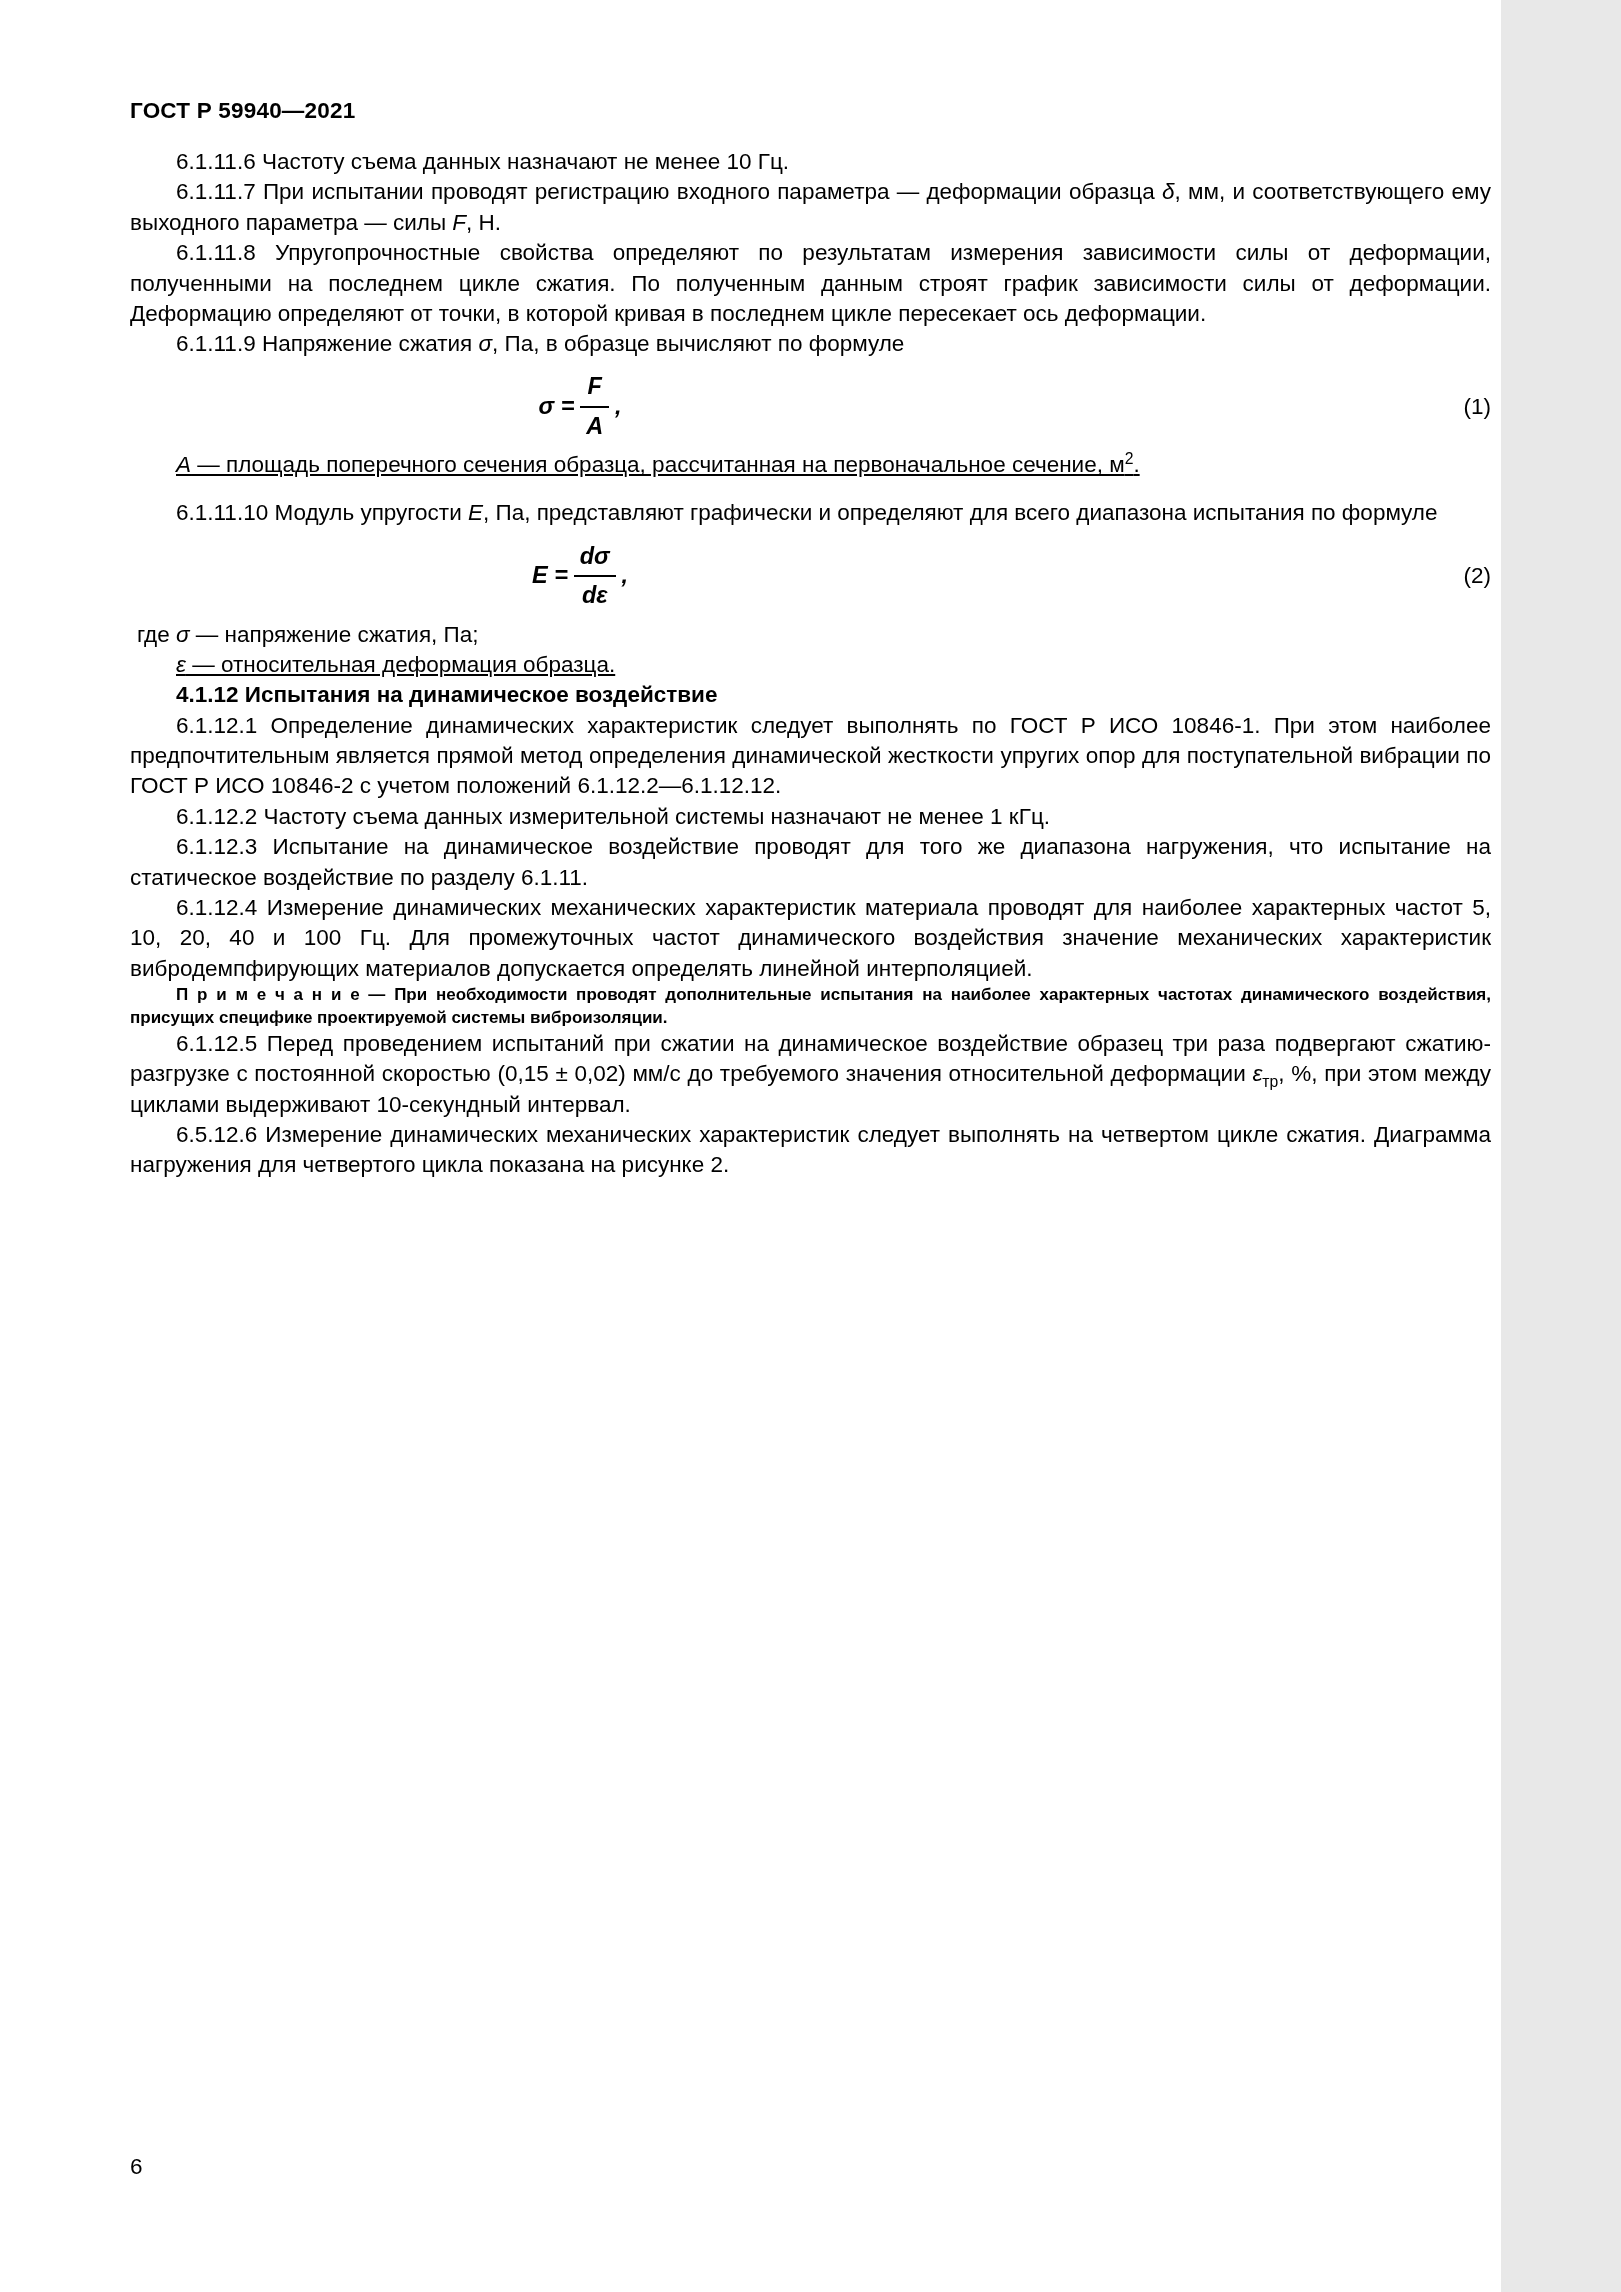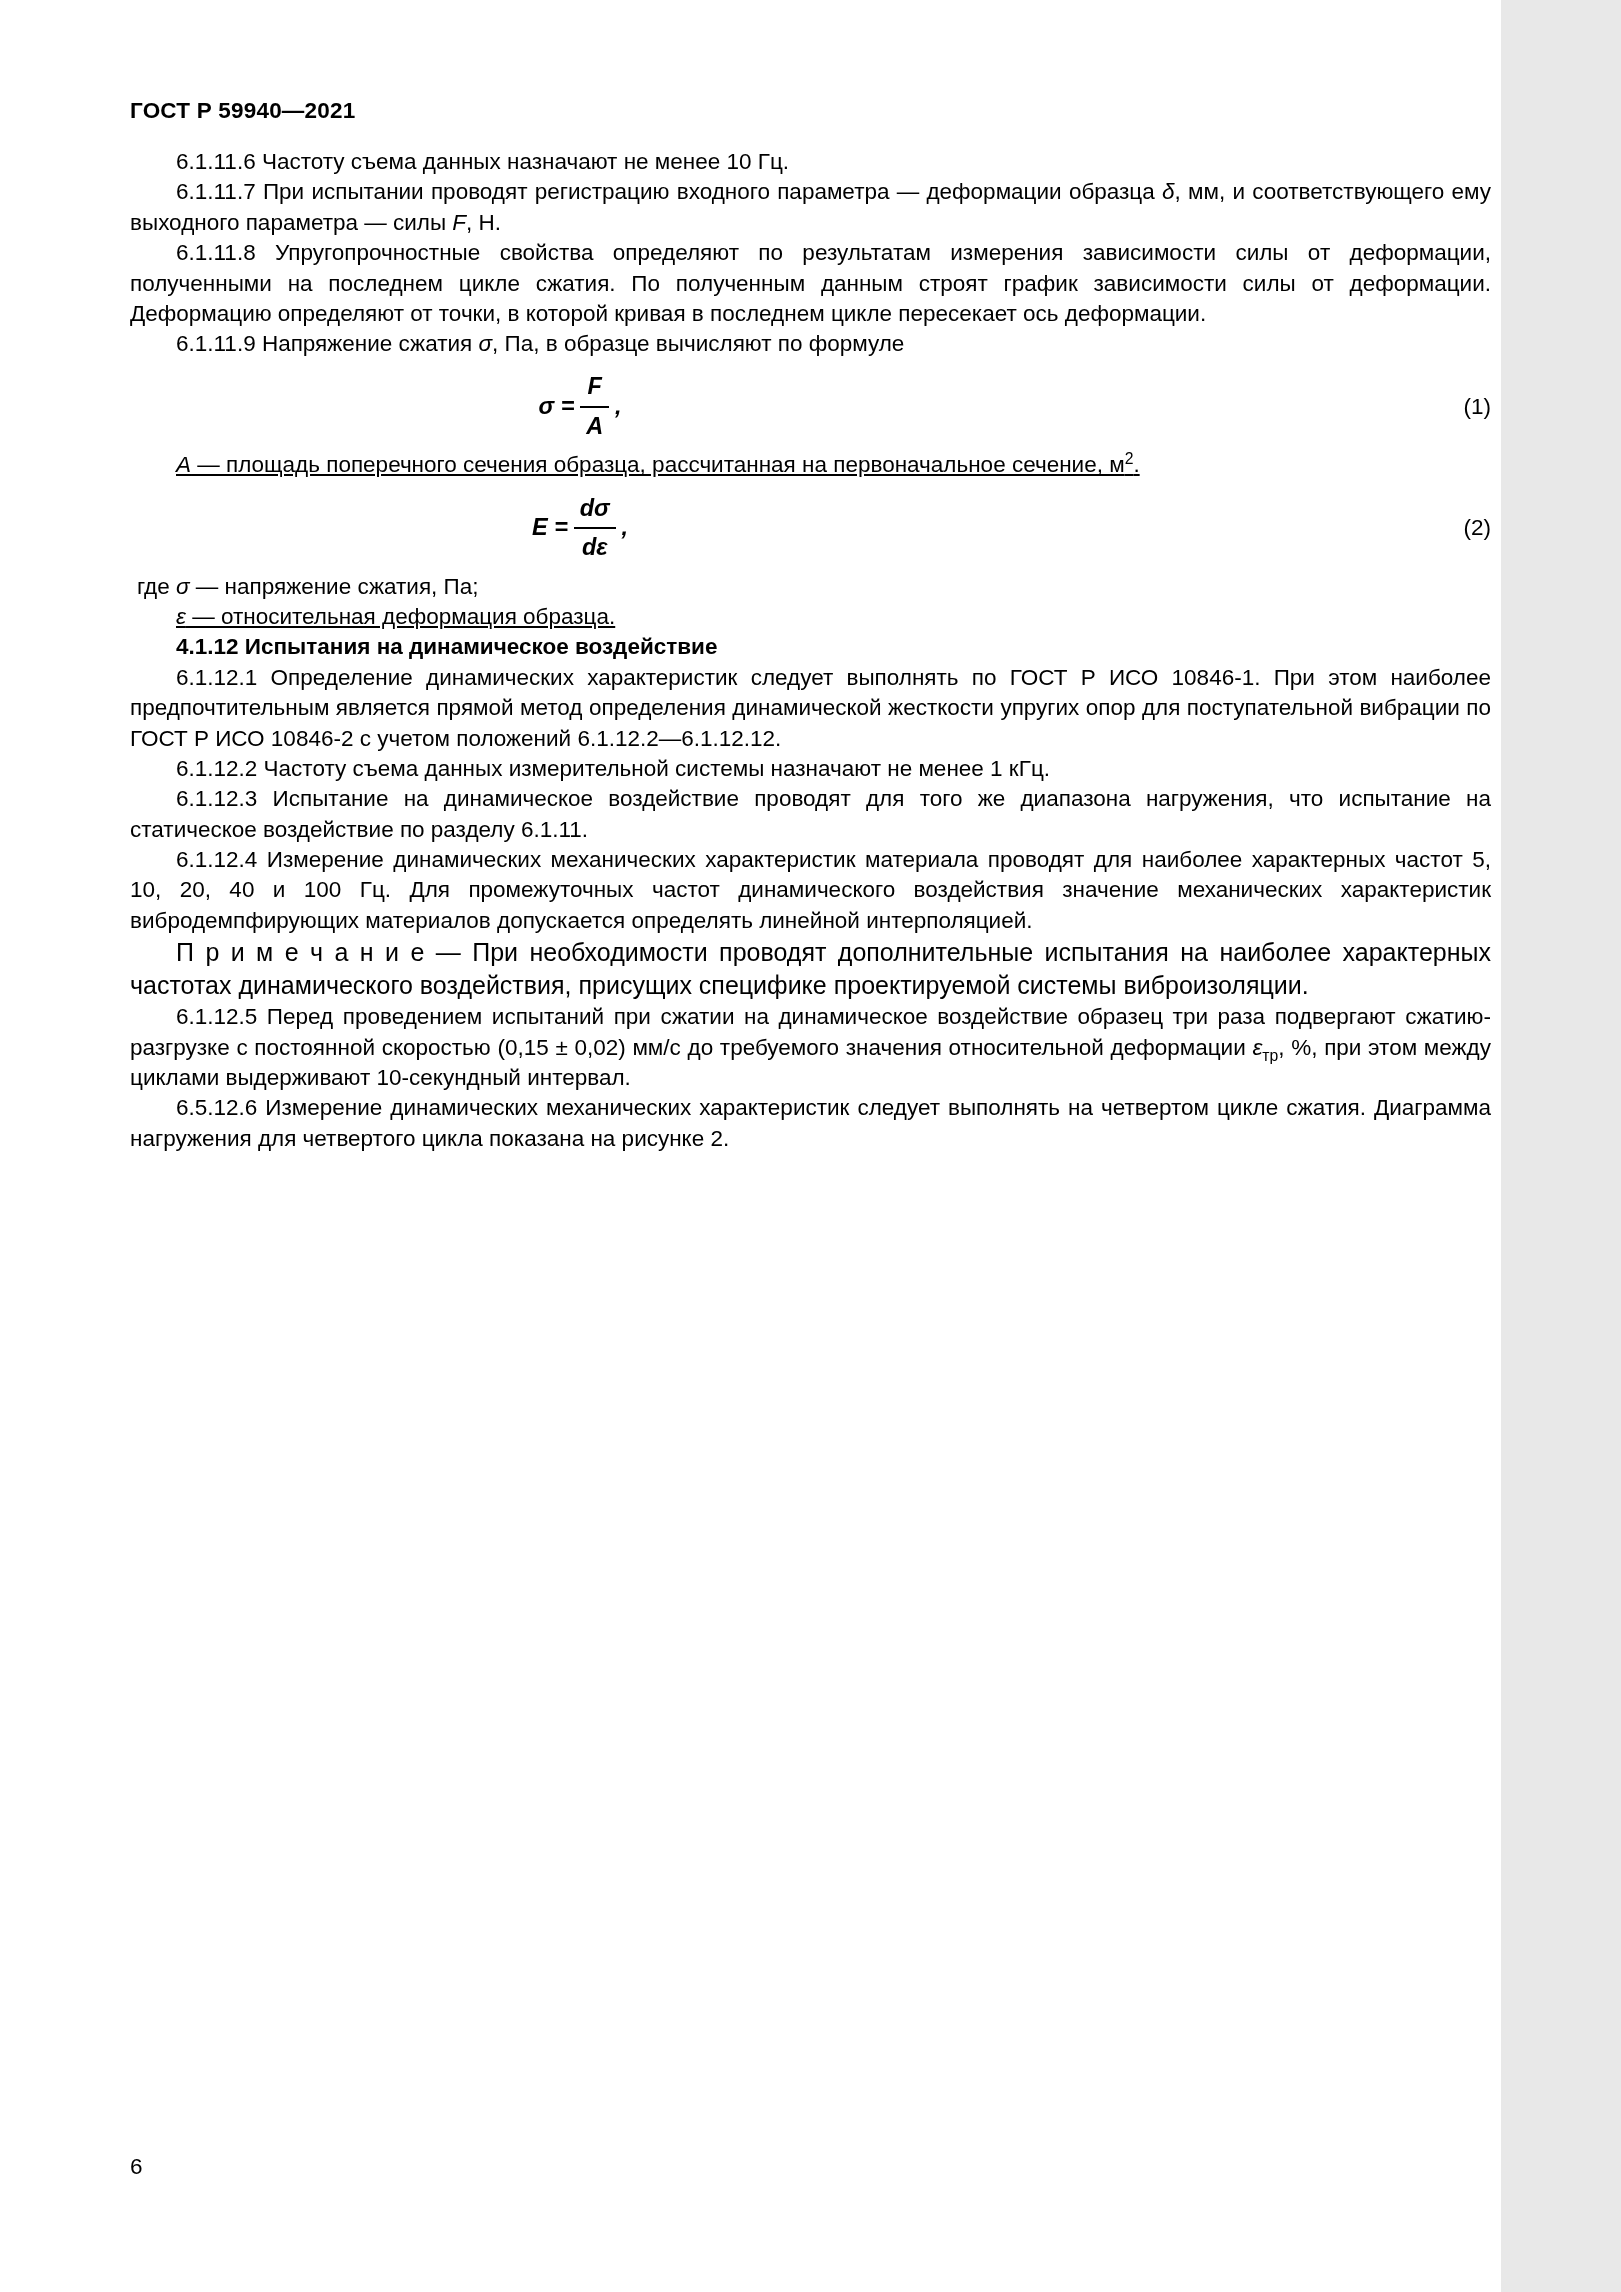--- a/index.html
+++ b/index.html
@@ -26,23 +26,24 @@
     font-size:22.5px; line-height:1.35;
     text-align:justify;
   }
   .doc-content p { margin:0; }
   .para   { text-indent:46px; }
   .heading { text-indent:46px; font-weight:bold; margin-top:14.7px; margin-bottom:2px; }
   .where-lead { padding-left:6.9px; }
   .where-item { padding-left:46px;text-decoration:underline; }
   .where-item + .para, .where-lead + .para { margin-top:17.6px; }
   .note {
-    font-size:25px; line-height:1.32;
+    font-size:17px; line-height:1.32;
     margin:12.7px 0 13.7px;
     text-indent:46px;
+    font-weight:bold;
   }
   .formula {
     position:relative;
     text-align:center;
     padding-right:461px;
     margin:11.8px 0 7.8px;
     font-size:23.5px;
   }
   .formula-inner {
     display:inline-flex; align-items:center;
@@ -78,20 +79,21 @@
       <p class="para">6.1.11.9 Напряжение сжатия <span class="it">σ</span>, Па, в образце вычисляют по формуле</p>
       <div class="formula"><span class="formula-inner">
           <span>σ = </span>
           <span class="frac">
             <span class="num">F</span>
             <span class="den">A</span>
           </span>
           <span>,</span>
         </span><span class="formula-label">(1)</span></div>
       <p class="where-item"><span class="it">A</span> — площадь поперечного сечения образца, рассчитанная на первоначальное сечение, м<sup>2</sup>.</p>
+      <p class="para">6.1.11.10 Модуль упругости <span class="it">E</span>, Па, представляют графически и определяют для всего диапазона испытания по формуле</p>
       <div class="formula"><span class="formula-inner">
           <span>E = </span>
           <span class="frac">
             <span class="num">dσ</span>
             <span class="den">dε</span>
           </span>
           <span>,</span>
         </span><span class="formula-label">(2)</span></div>
       <p class="where-lead">где <span class="it">σ</span> — напряжение сжатия, Па;</p>
       <p class="where-item"><span class="it">ε</span> — относительная деформация образца.</p>

